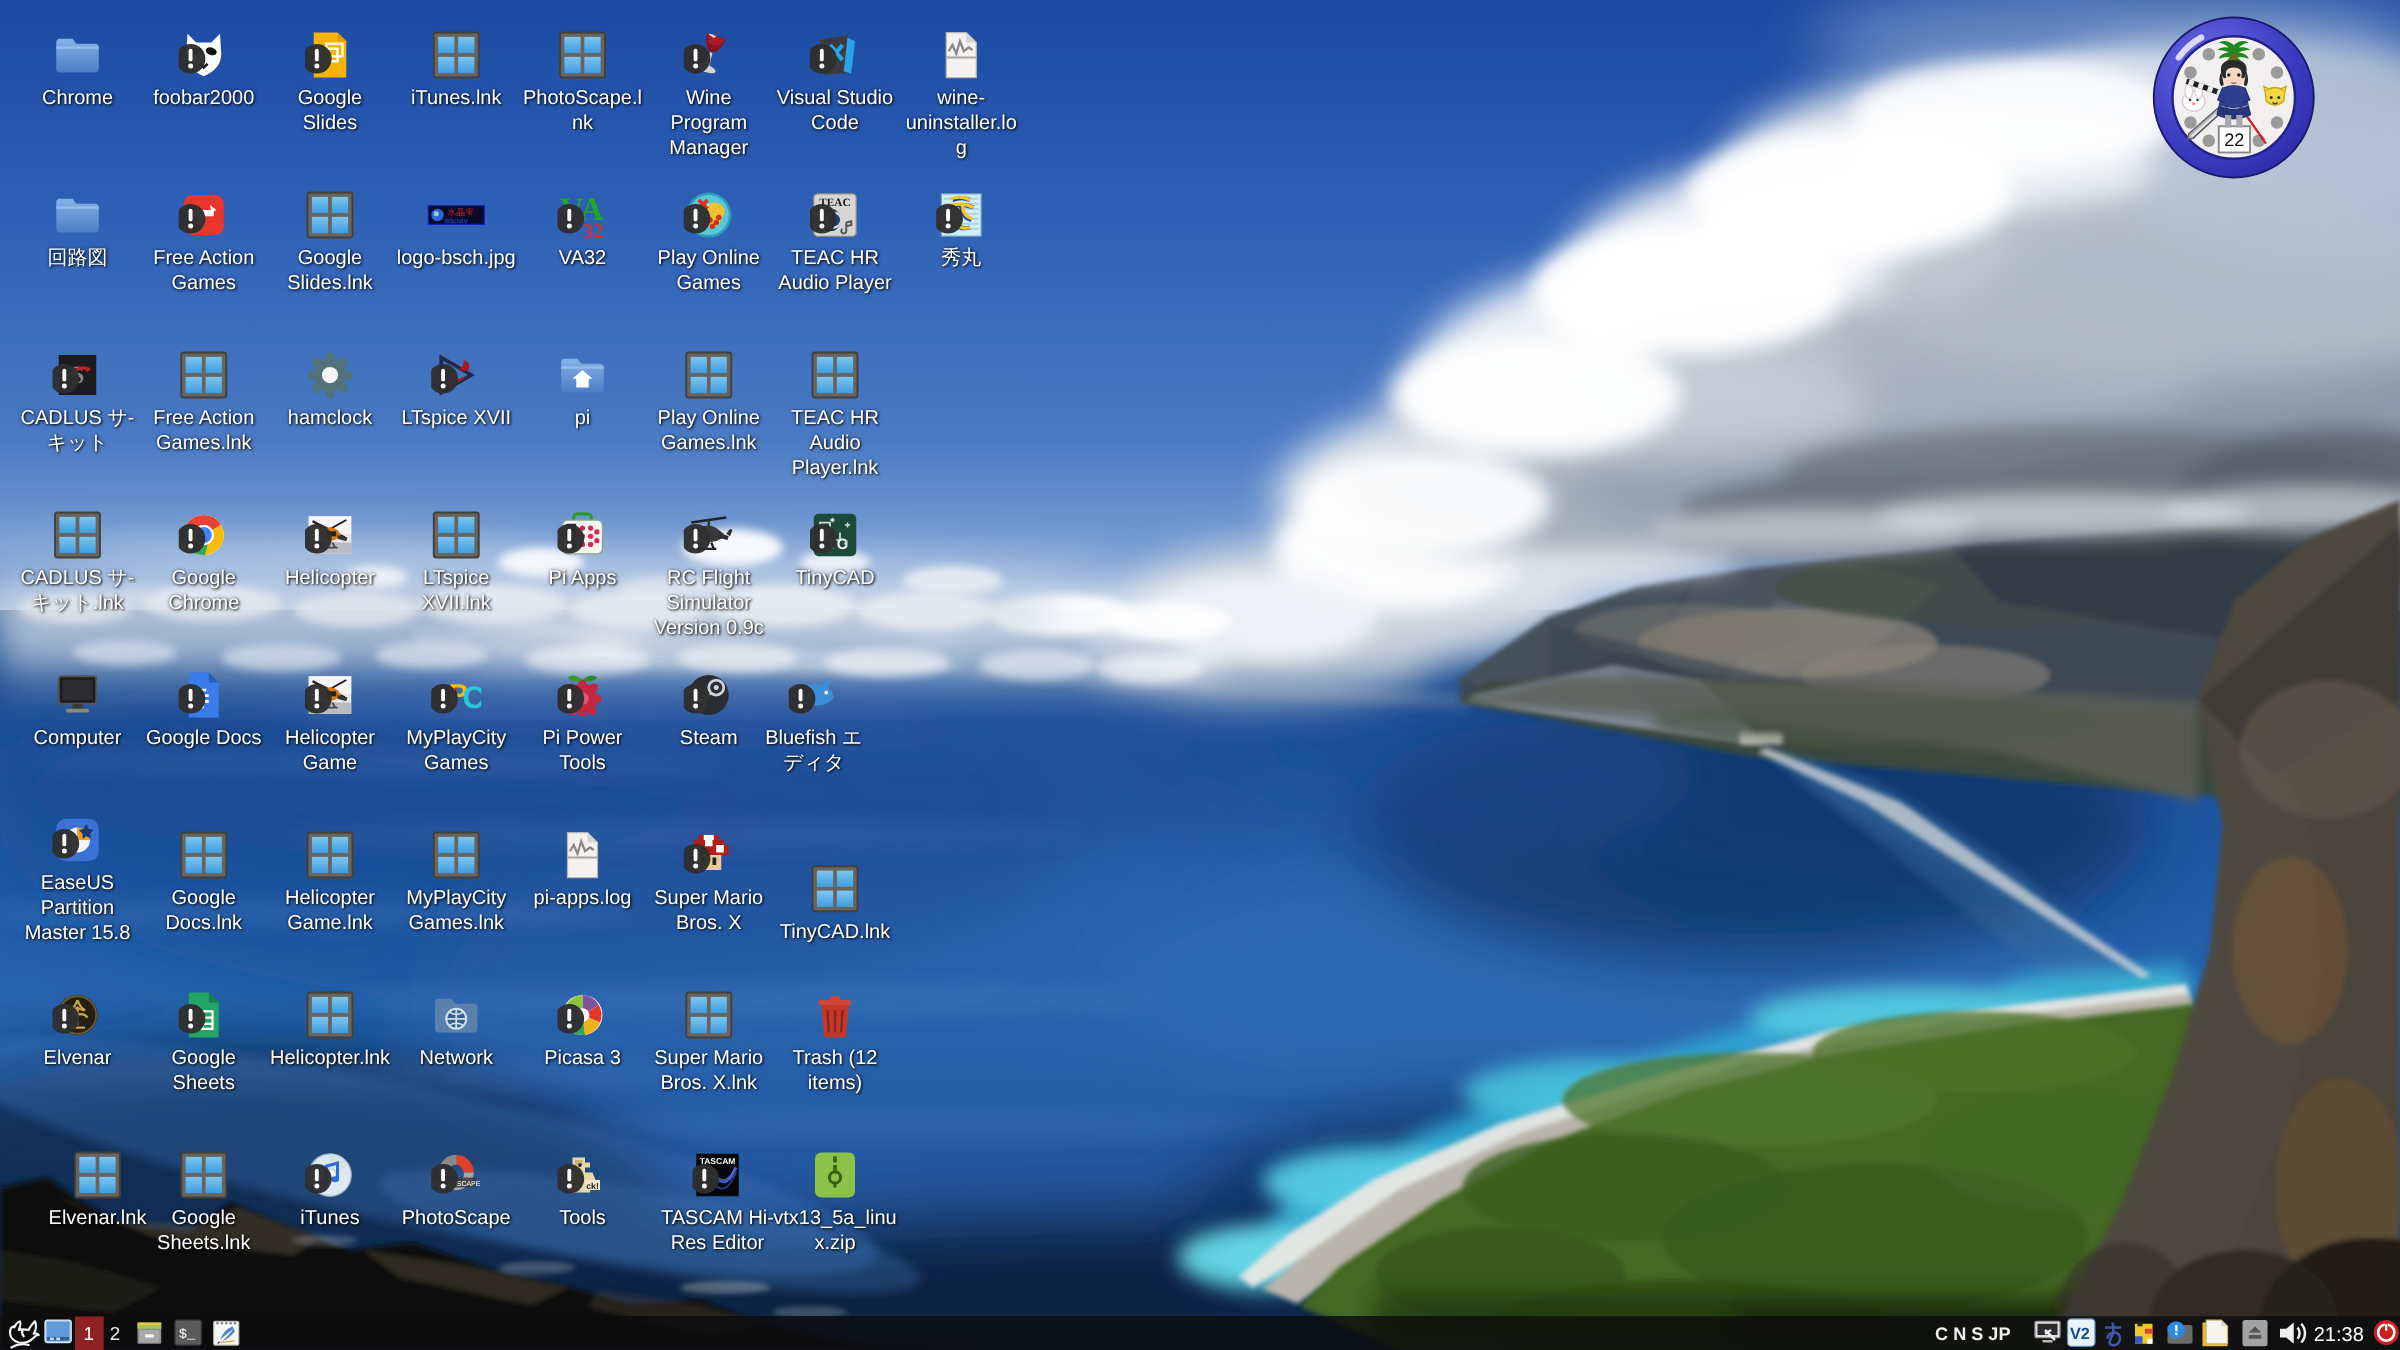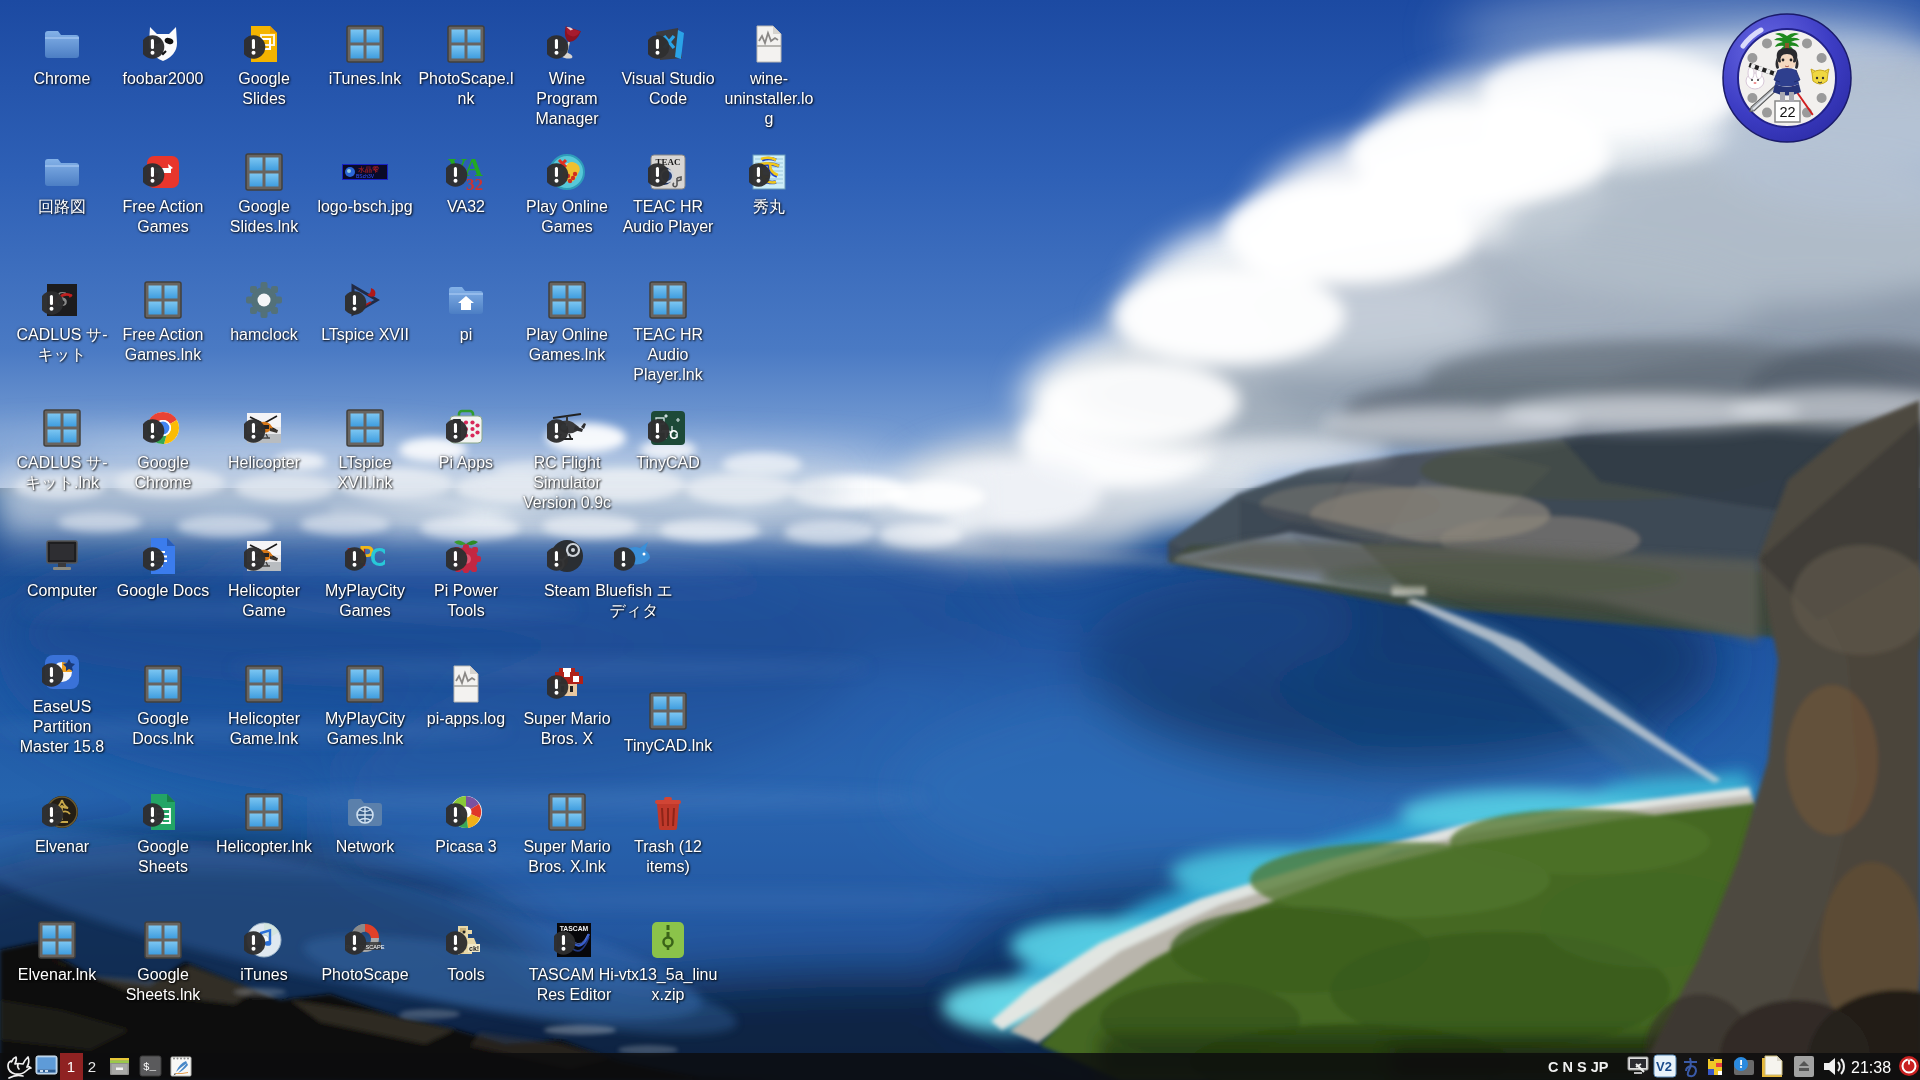--- a/index.html
+++ b/index.html
@@ -900,21 +900,21 @@
     </div>
 <div class="cell" style="left:517px;top:536px">
       <div class="ibox">
         <svg class="ic" width="40" height="40" viewBox="0 0 40 40">
           <use href="#steam"></use>
           <use href="#badge"></use>
         </svg>
       </div>
       <div class="lbl">Steam</div>
     </div>
-<div class="cell" style="left:584px;top:536px">
+<div class="cell" style="left:601px;top:536px">
       <div class="ibox">
         <svg class="ic" width="40" height="40" viewBox="0 0 40 40">
           <use href="#bluefish"></use>
           <use href="#badge"></use>
         </svg>
       </div>
       <div class="lbl">Bluefish エ<br>ディタ</div>
     </div>
 <div class="cell" style="left:12px;top:652px">
       <div class="ibox">
@@ -1026,21 +1026,21 @@
       <div class="lbl">Super Mario<br>Bros. X.lnk</div>
     </div>
 <div class="cell" style="left:618px;top:792px">
       <div class="ibox">
         <svg class="ic" width="40" height="40" viewBox="0 0 40 40">
           <use href="#trash"></use>
         </svg>
       </div>
       <div class="lbl">Trash (12<br>items)</div>
     </div>
-<div class="cell" style="left:7px;top:920px">
+<div class="cell" style="left:28px;top:920px">
       <div class="ibox">
         <svg class="ic" width="40" height="40" viewBox="0 0 40 40">
           <use href="#lnk"></use>
         </svg>
       </div>
       <div class="lbl">Elvenar.lnk</div>
     </div>
 <div class="cell" style="left:113px;top:920px">
       <div class="ibox">
         <svg class="ic" width="40" height="40" viewBox="0 0 40 40">

